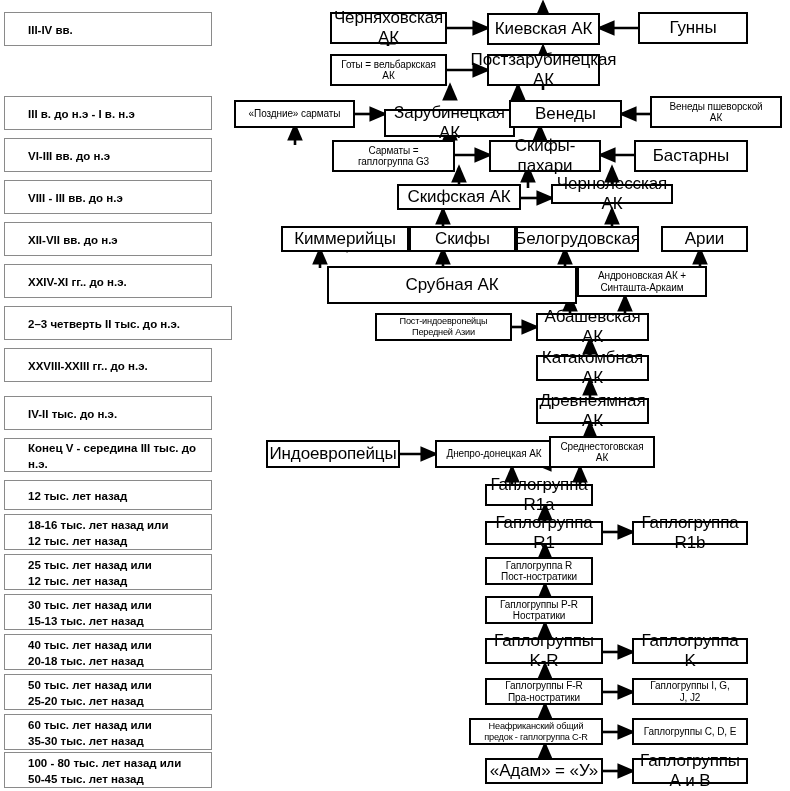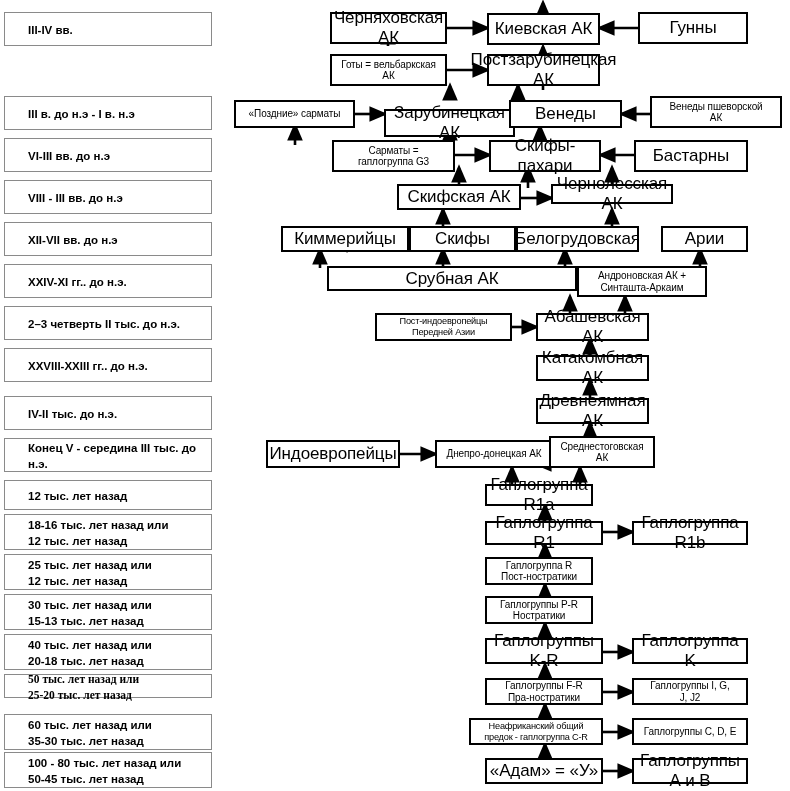--- a/index.html
+++ b/index.html
@@ -114,34 +114,34 @@
       <line x1="603" y1="771" x2="632" y2="771"></line>
     </g>
   </svg>
 
   <div class="tl-box" style="left:4px;top:12px;width:208px;height:34px;">III-IV вв.</div>
   <div class="tl-box" style="left:4px;top:96px;width:208px;height:34px;">III в. до н.э - I в. н.э</div>
   <div class="tl-box" style="left:4px;top:138px;width:208px;height:34px;">VI-III вв. до н.э</div>
   <div class="tl-box" style="left:4px;top:180px;width:208px;height:34px;">VIII - III вв. до н.э</div>
   <div class="tl-box" style="left:4px;top:222px;width:208px;height:34px;">XII-VII вв. до н.э</div>
   <div class="tl-box" style="left:4px;top:264px;width:208px;height:34px;">XXIV-XI гг.. до н.э.</div>
-  <div class="tl-box" style="left:4px;top:306px;width:208px;height:34px;">2–3 четверть II тыс. до н.э.</div>
+  <div class="tl-box" style="left:4px;top:306px;width:228px;height:34px;">2–3 четверть II тыс. до н.э.</div>
   <div class="tl-box" style="left:4px;top:348px;width:208px;height:34px;">XXVIII-XXIII гг.. до н.э.</div>
   <div class="tl-box" style="left:4px;top:396px;width:208px;height:34px;">IV-II тыс. до н.э.</div>
   <div class="tl-box" style="left:4px;top:438px;width:208px;height:34px;">Конец V - середина III тыс. до н.э.</div>
   <div class="tl-box" style="left:4px;top:480px;width:208px;height:30px;">12 тыс. лет назад</div>
   <div class="tl-box" style="left:4px;top:514px;width:208px;height:36px;">18-16 тыс. лет назад или
 12 тыс. лет назад</div>
   <div class="tl-box" style="left:4px;top:554px;width:208px;height:36px;">25 тыс. лет назад или
 12 тыс. лет назад</div>
   <div class="tl-box" style="left:4px;top:594px;width:208px;height:36px;">30 тыс. лет назад или
 15-13 тыс. лет назад</div>
   <div class="tl-box" style="left:4px;top:634px;width:208px;height:36px;">40 тыс. лет назад или
 20-18 тыс. лет назад</div>
-  <div class="tl-box" style="left:4px;top:674px;width:208px;height:24px;font-family:Liberation Serif, serif;">50 тыс. лет назад или
+  <div class="tl-box" style="left:4px;top:674px;width:208px;height:36px;">50 тыс. лет назад или
 25-20 тыс. лет назад</div>
   <div class="tl-box" style="left:4px;top:714px;width:208px;height:36px;">60 тыс. лет назад или
 35-30 тыс. лет назад</div>
   <div class="tl-box" style="left:4px;top:752px;width:208px;height:36px;">100 - 80 тыс. лет назад или
 50-45 тыс. лет назад</div>
 
   <div class="node" style="left:330px;top:12px;width:117px;height:32px;">Черняховская АК</div>
   <div class="node" style="left:487px;top:13px;width:113px;height:32px;">Киевская АК</div>
   <div class="node" style="left:638px;top:12px;width:110px;height:32px;">Гунны</div>
 
@@ -162,21 +162,21 @@
   <div class="node" style="left:634px;top:140px;width:114px;height:32px;">Бастарны</div>
 
   <div class="node" style="left:397px;top:184px;width:124px;height:26px;">Скифская АК</div>
   <div class="node" style="left:551px;top:184px;width:122px;height:20px;">Чернолесская АК</div>
 
   <div class="node" style="left:281px;top:226px;width:128px;height:26px;">Киммерийцы</div>
   <div class="node" style="left:409px;top:226px;width:107px;height:26px;">Скифы</div>
   <div class="node" style="left:516px;top:226px;width:123px;height:26px;">Белогрудовская</div>
   <div class="node" style="left:661px;top:226px;width:87px;height:26px;">Арии</div>
 
-  <div class="node" style="left:327px;top:266px;width:250px;height:25px;">Срубная АК</div>
+  <div class="node" style="left:327px;top:266px;width:250px;height:38px;">Срубная АК</div>
   <div class="node sm" style="left:577px;top:266px;width:130px;height:31px;">Андроновская АК +
 Синташта-Аркаим</div>
 
   <div class="node xs" style="left:375px;top:313px;width:137px;height:28px;">Пост-индоевропейцы
 Передней Азии</div>
   <div class="node" style="left:536px;top:313px;width:113px;height:28px;">Абашевская АК</div>
 
   <div class="node" style="left:536px;top:355px;width:113px;height:26px;">Катакомбная АК</div>
   <div class="node" style="left:536px;top:398px;width:113px;height:26px;">Древнеямная АК</div>
 

